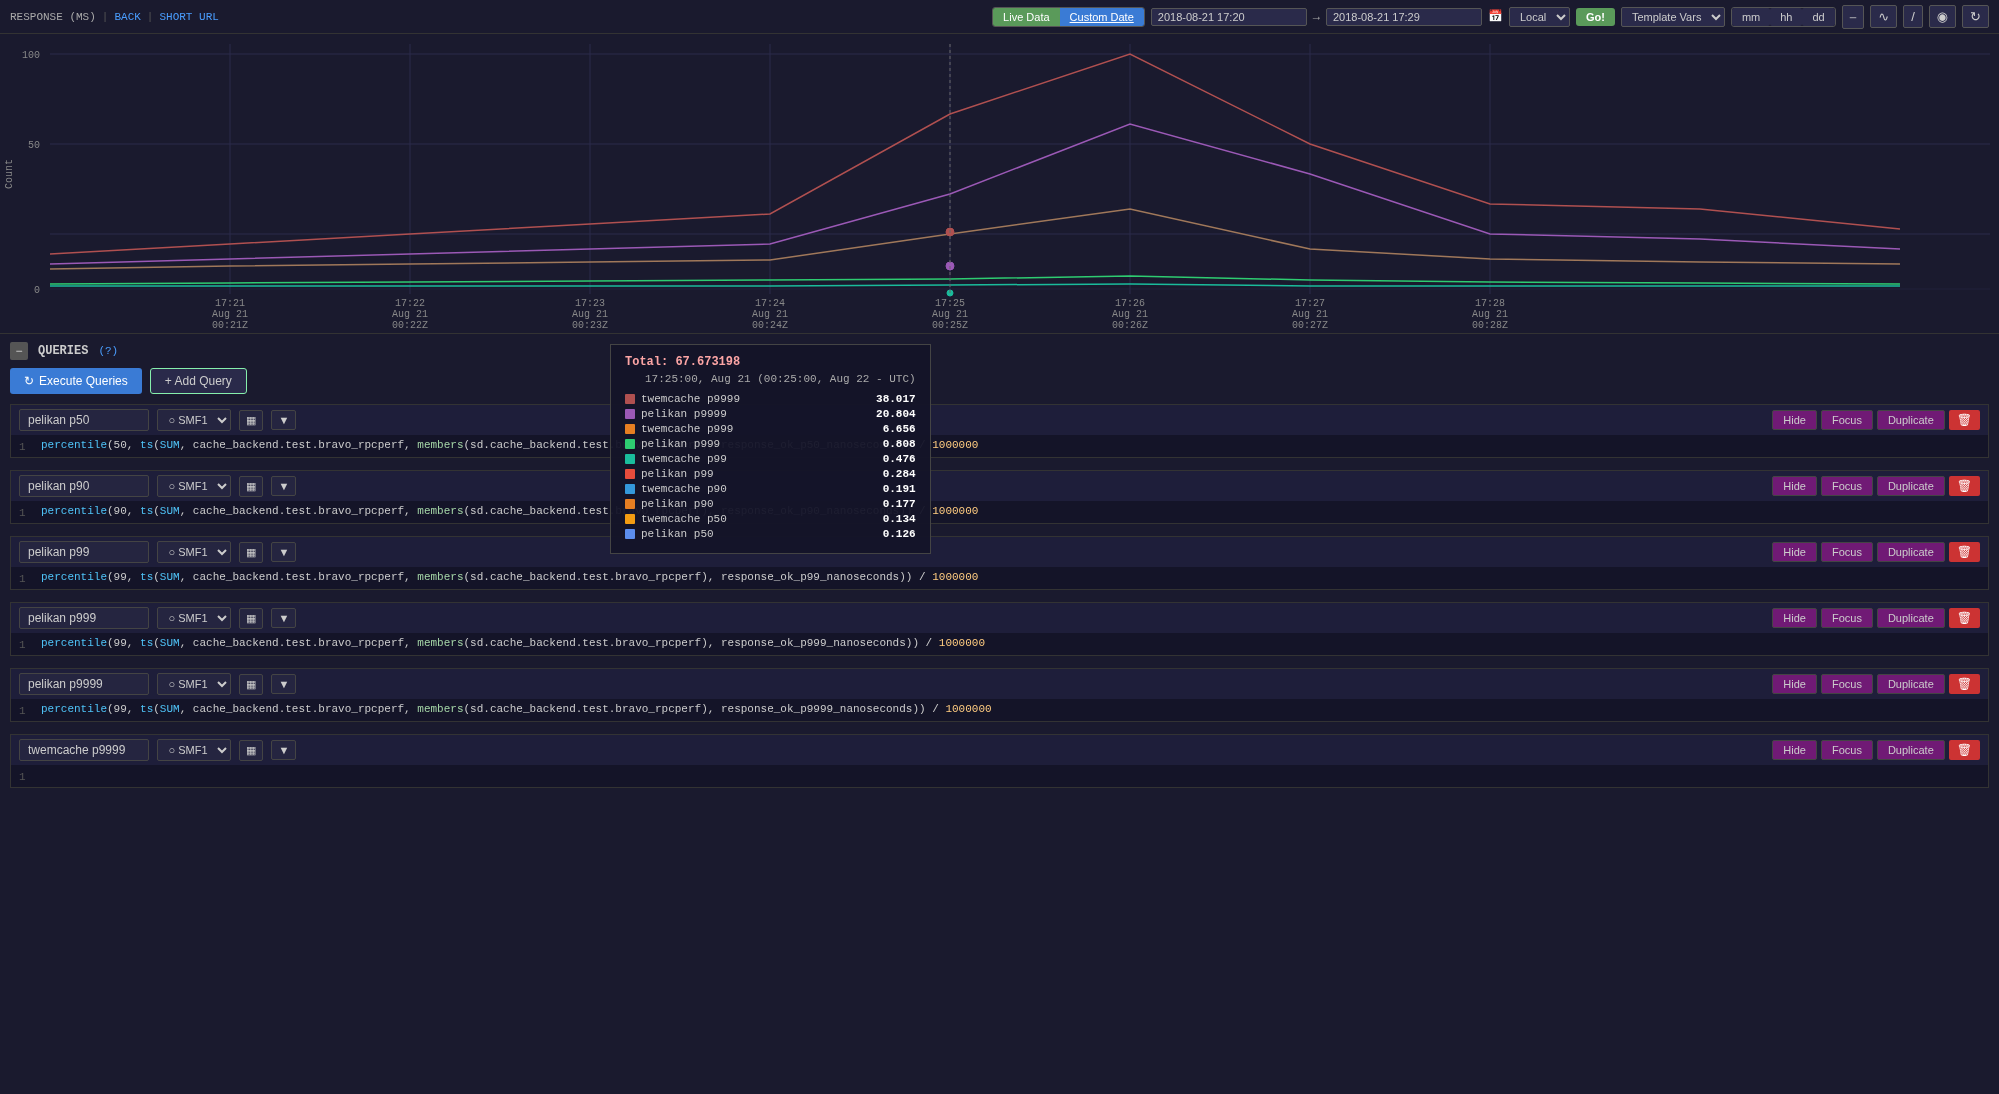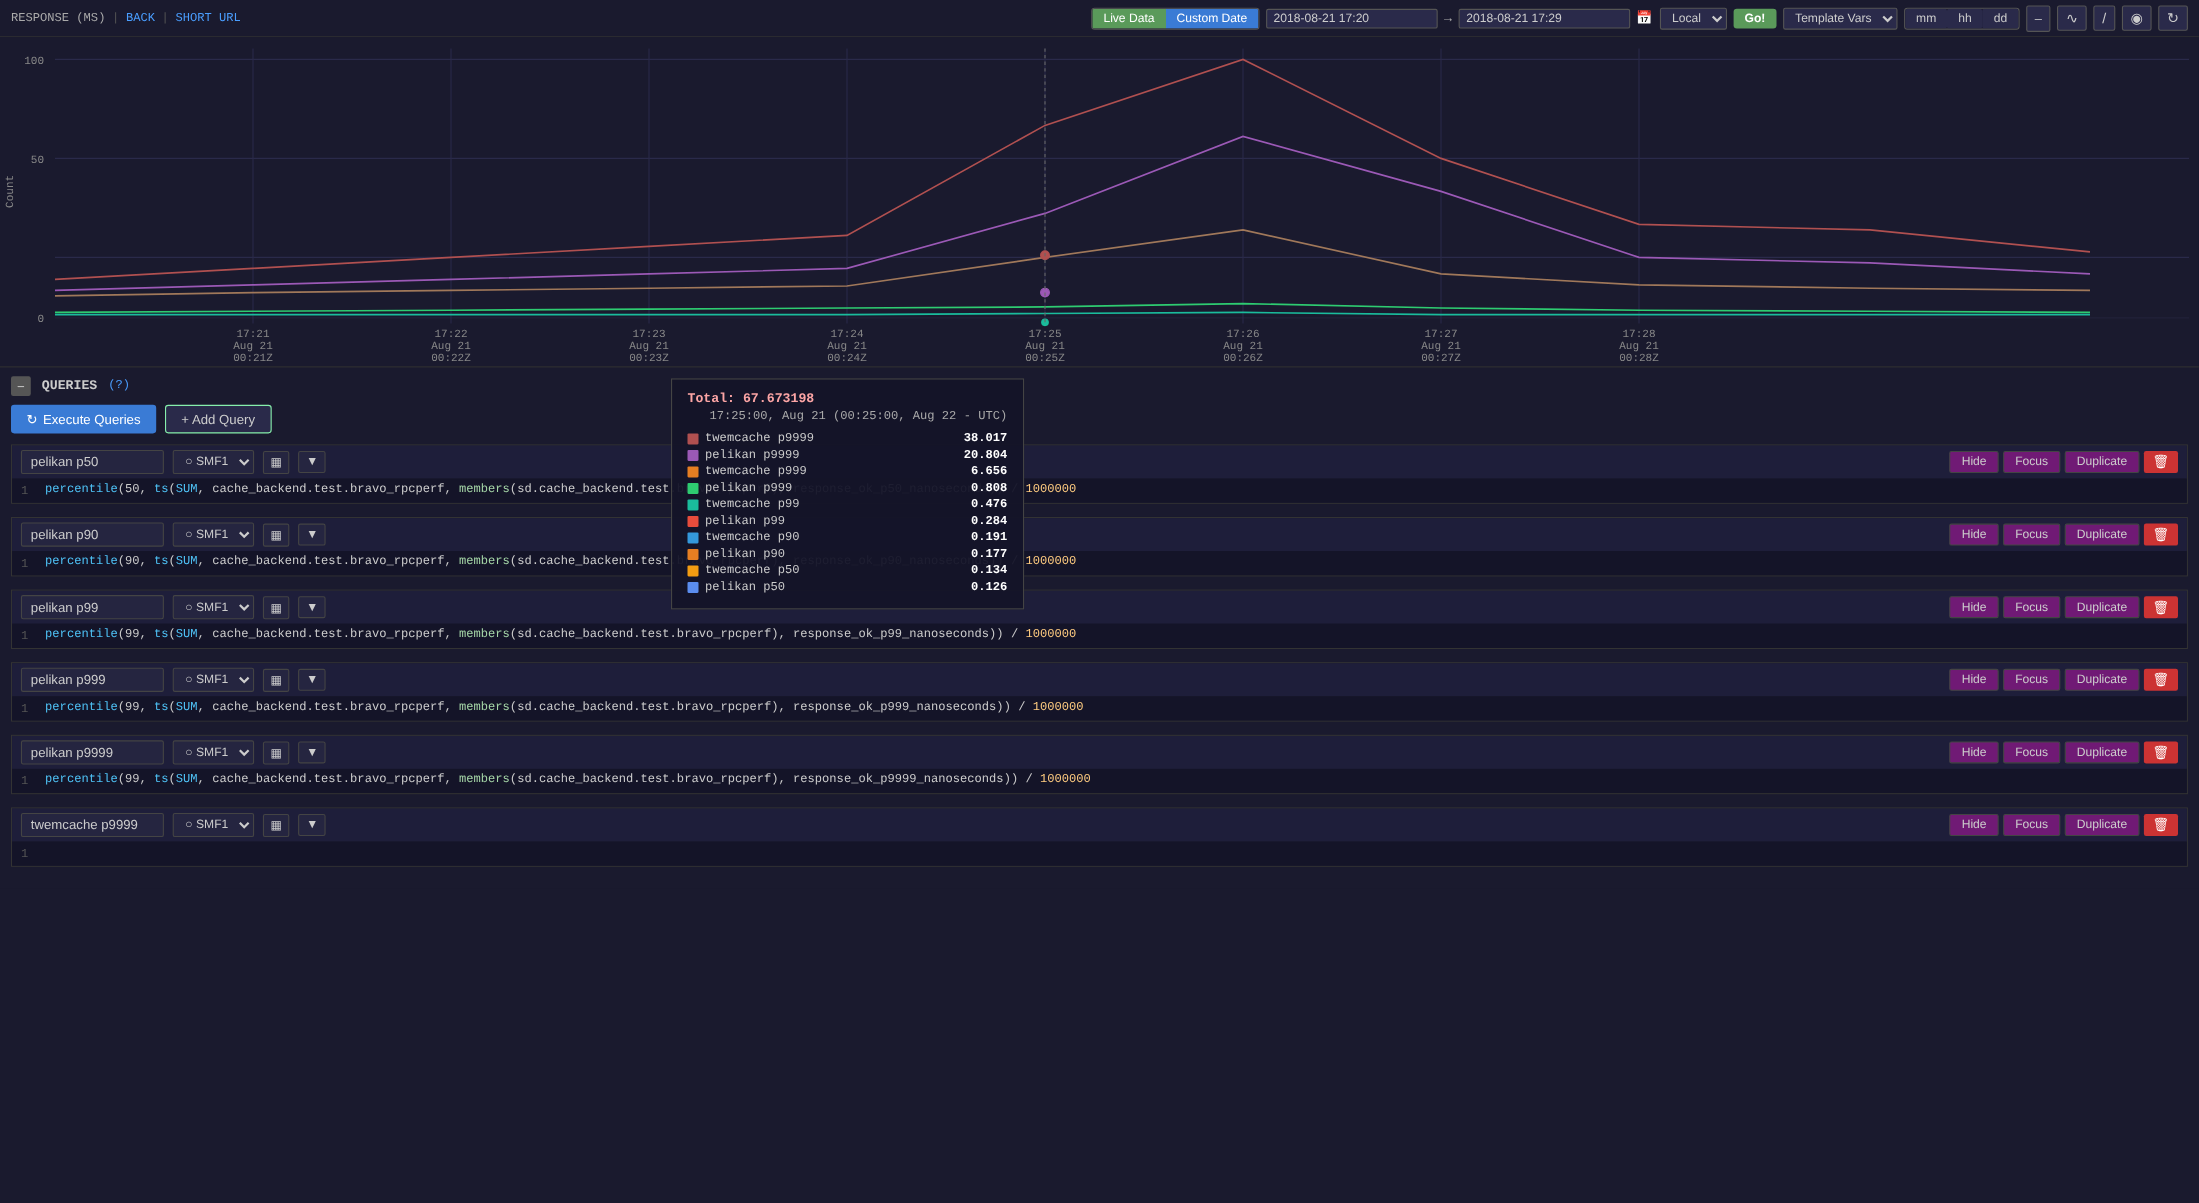--- a/index.html
+++ b/index.html
@@ -312,21 +312,21 @@
   <div class="header-left">
     <span style="color:#aaa; font-size:11px;">RESPONSE (MS)</span>
     <span class="header-separator">|</span>
     <a class="header-link">BACK</a>
     <span class="header-separator">|</span>
     <a class="header-link">SHORT URL</a>
   </div>
   <div class="header-controls">
     <div class="btn-group">
       <button class="active" style="background:#5a9a5a;">Live Data</button>
-      <button style="background:#3a7bd5; color:white;">Custom Date</button>
+      <button style="background:#3a7bd5; color:white;text-decoration:underline;">Custom Date</button>
     </div>
     <input class="date-input" type="text" value="2018-08-21 17:20" style="">
     <span class="arrow">→</span>
     <input class="date-input" type="text" value="2018-08-21 17:29" style="">
     <span style="color:#aaa; cursor:pointer;">📅</span>
     <select class="template-select">
       <option>Local</option>
       <option>UTC</option>
     </select>
     <button class="go-btn">Go!</button>

